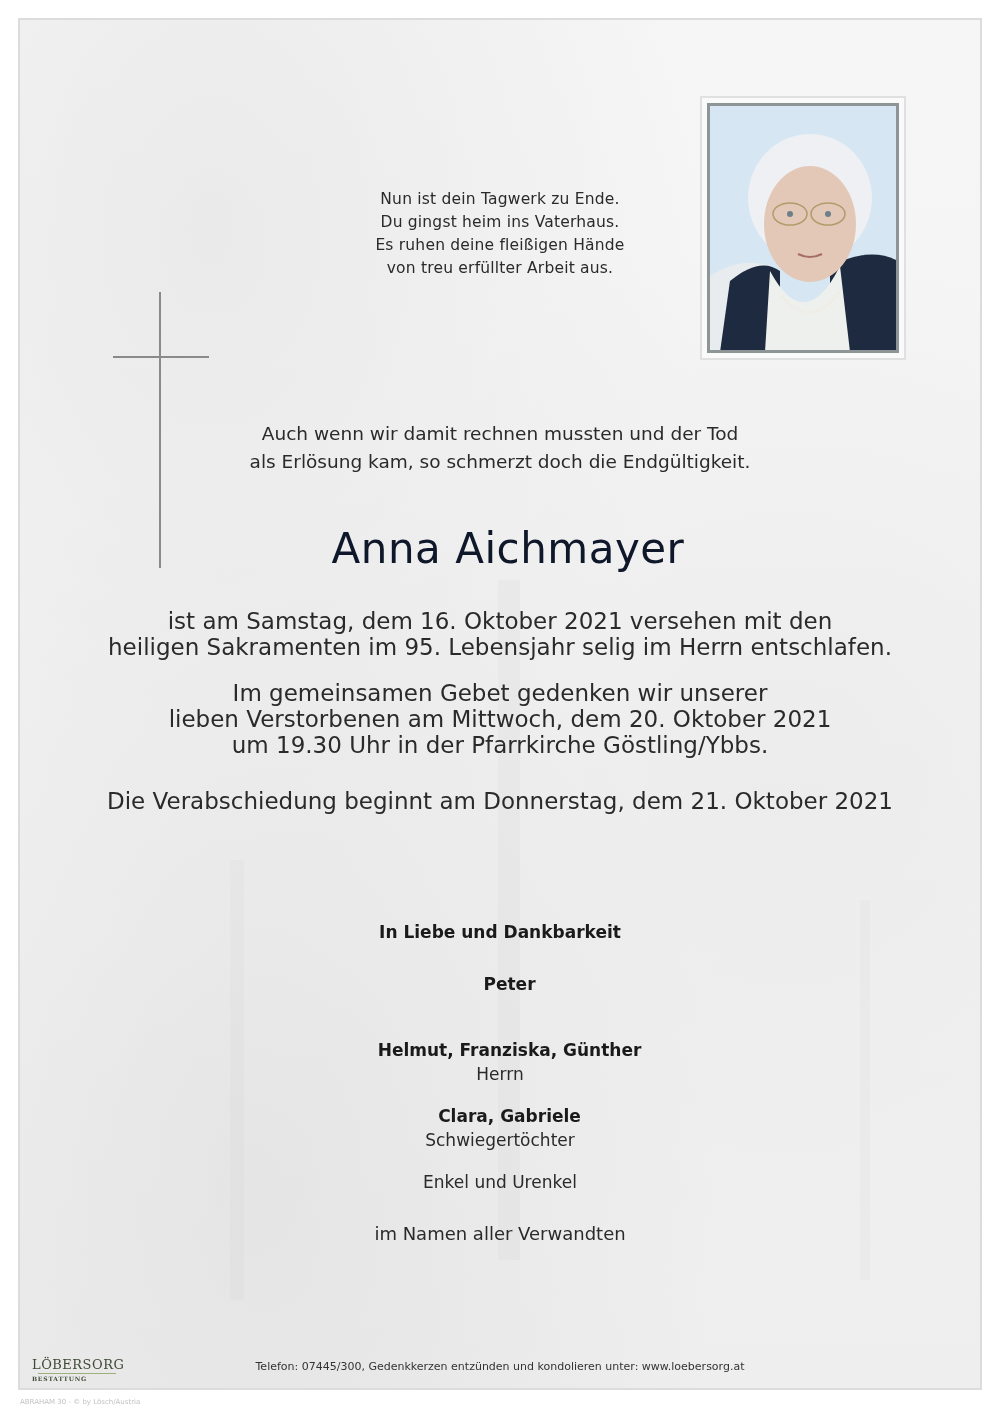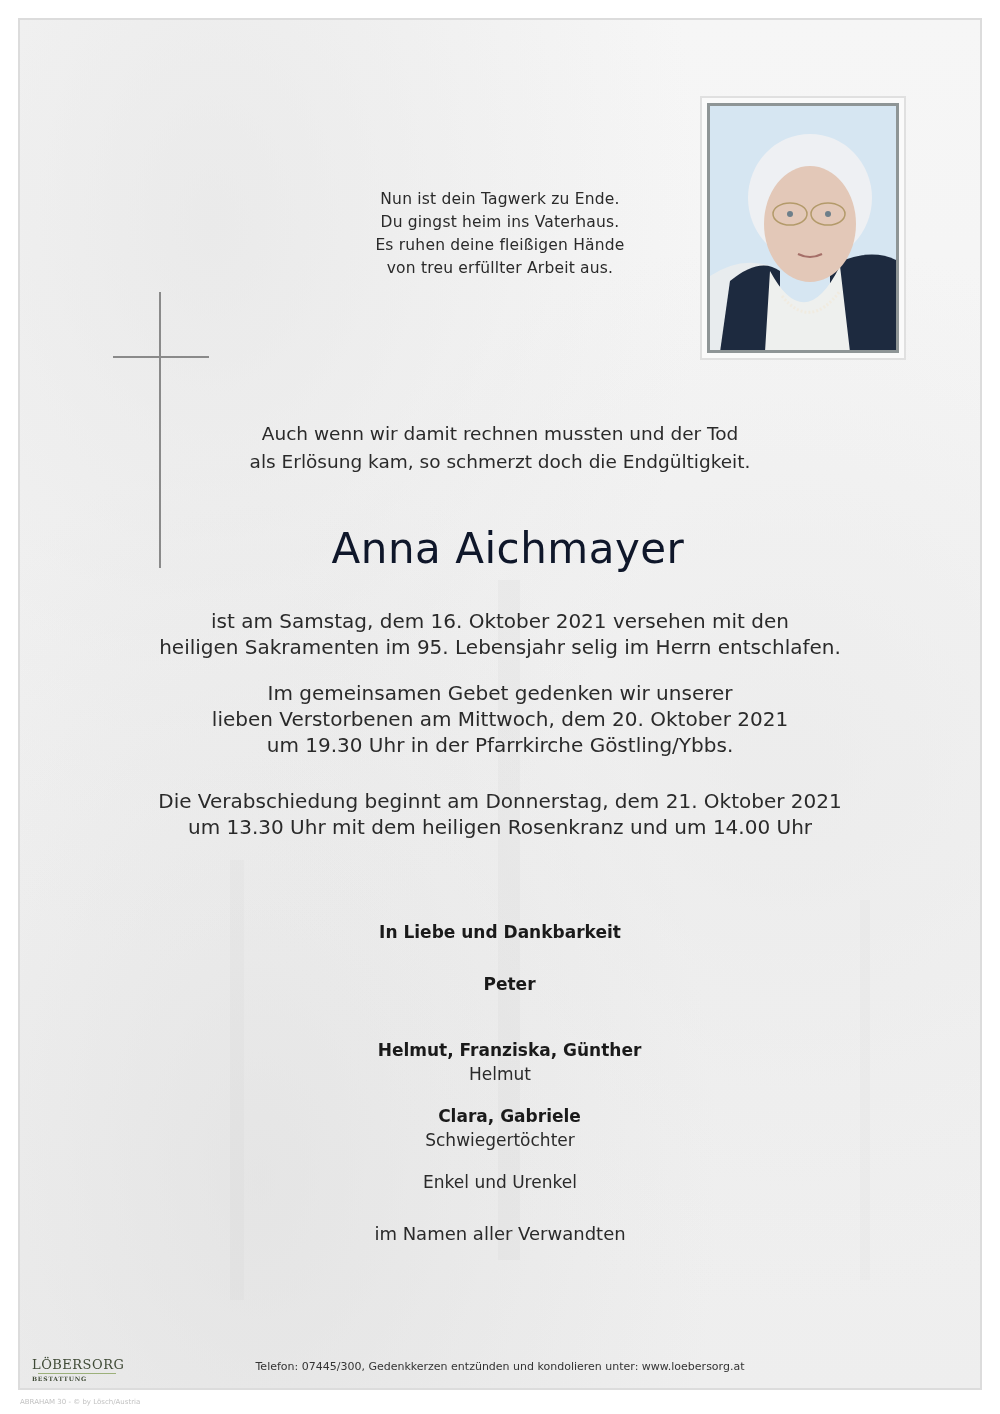--- a/index.html
+++ b/index.html
@@ -28,21 +28,21 @@
   }
   .photo {
     position: absolute; left: 5px; top: 5px; right: 5px; bottom: 5px;
     border: 3px solid #8e9596; box-sizing: border-box; overflow: hidden;
     background: #d6e6f2;
   }
   .cross-v { position: absolute; left: 159px; top: 292px; width: 2px; height: 276px; background: #8a8a8a; }
   .cross-h { position: absolute; left: 113px; top: 356px; width: 96px; height: 2px; background: #8a8a8a; }
   .intro { top: 420px; font-size: 18.5px; line-height: 28px; color: #2a2a2a; }
   .name { top: 514px; font-size: 42px; line-height: 54px; font-weight: normal; color: #0f172a; letter-spacing: 0.5px; margin: 8px; }
-  .para { font-size: 20px; line-height: 26px; color: #2a2a2a; }
+  .para { font-size: 23px; line-height: 26px; color: #2a2a2a; }
   .p1 { top: 608px; }
   .p2 { top: 680px; }
   .p3 { top: 788px; }
   .sig-head { top: 922px; font-size: 17px; font-weight: bold; color: #1a1a1a; }
   .mem-name { font-size: 17px; font-weight: bold; color: #1a1a1a; line-height: 24px; padding-left: 19px; }
   .mem-role { font-size: 17px; color: #2a2a2a; line-height: 24px; }
   .footer-text { top: 1360px; font-size: 11px; color: #333; }
   .logo { position: absolute; left: 32px; top: 1358px; width: 90px; text-align: left; }
   .logo-main { font-family: "DejaVu Serif", serif; font-size: 13px; color: #3f4a36; letter-spacing: 0.5px; line-height: 14px; }
   .logo-line { height: 1px; background: #9cb07a; margin: 1px 6px; }
@@ -101,32 +101,31 @@
 </div>
 
 <div class="center para p2">
   <div>Im gemeinsamen Gebet gedenken wir unserer</div>
   <div>lieben Verstorbenen am Mittwoch, dem 20. Oktober 2021</div>
   <div>um 19.30 Uhr in der Pfarrkirche Göstling/Ybbs.</div>
 </div>
 
 <div class="center para p3">
   <div>Die Verabschiedung beginnt am Donnerstag, dem 21. Oktober 2021</div>
-  <div>um 13.30 Uhr mit dem heiligen Rosenkranz und um 14.00 Uhr</div>
 </div>
 
 <div class="center sig-head">In Liebe und Dankbarkeit</div>
 
 <div class="center" style="top:972px;">
   <div class="mem-name">Peter</div>
 </div>
 
 <div class="center" style="top:1038px;">
   <div class="mem-name">Helmut, Franziska, Günther</div>
-  <div class="mem-role">Helmut</div>
+  <div class="mem-role">Herrn</div>
 </div>
 
 <div class="center" style="top:1104px;">
   <div class="mem-name">Clara, Gabriele</div>
   <div class="mem-role">Schwiegertöchter</div>
 </div>
 
 <div class="center mem-role" style="top:1170px;">Enkel und Urenkel</div>
 
 <div class="center mem-role" style="top:1222px; font-size:18px;">im Namen aller Verwandten</div>

